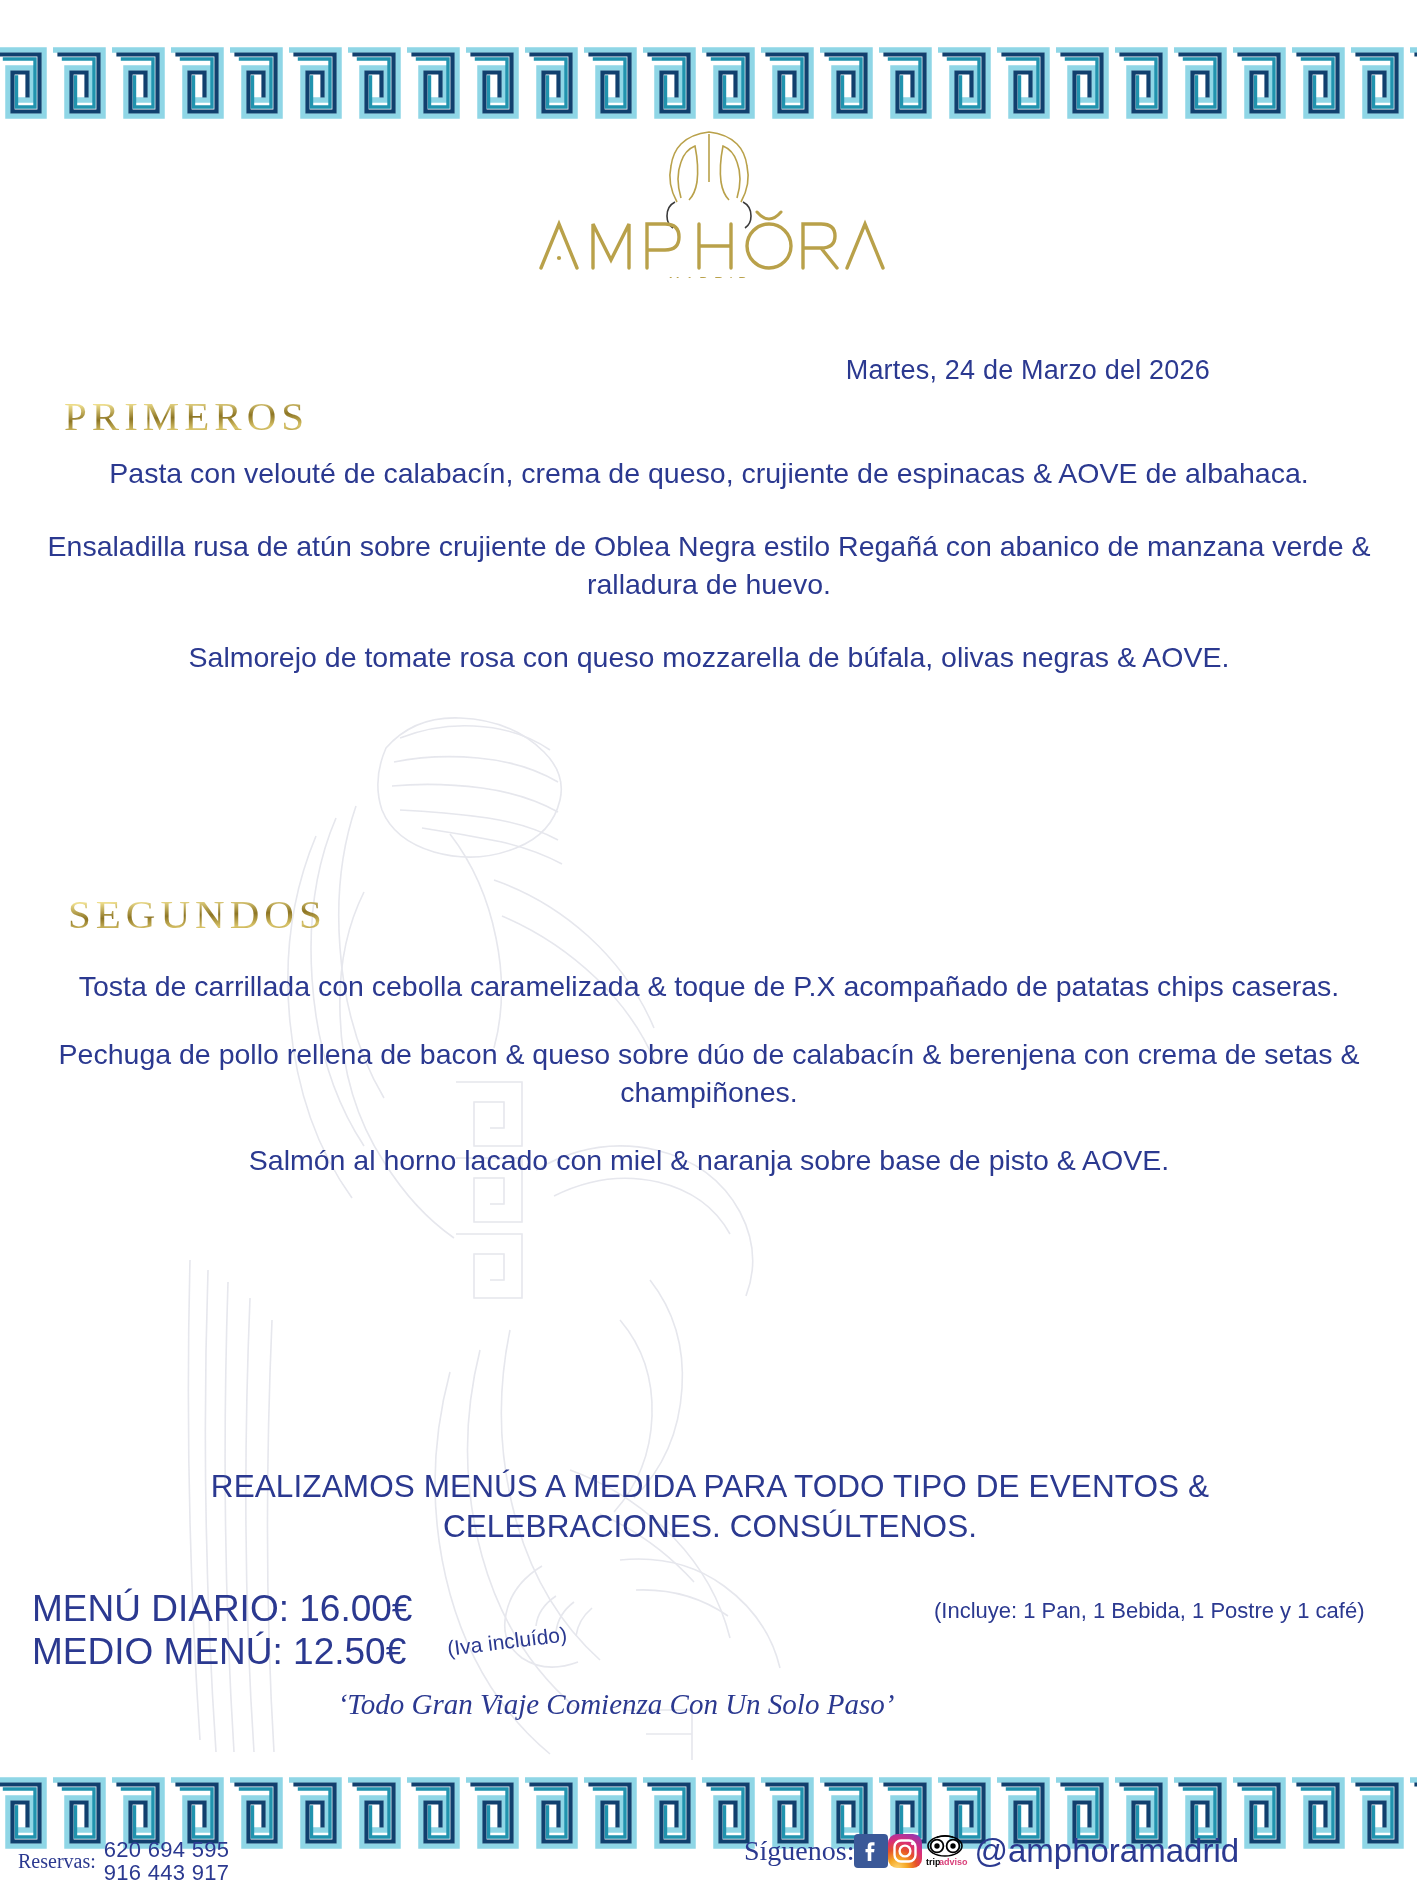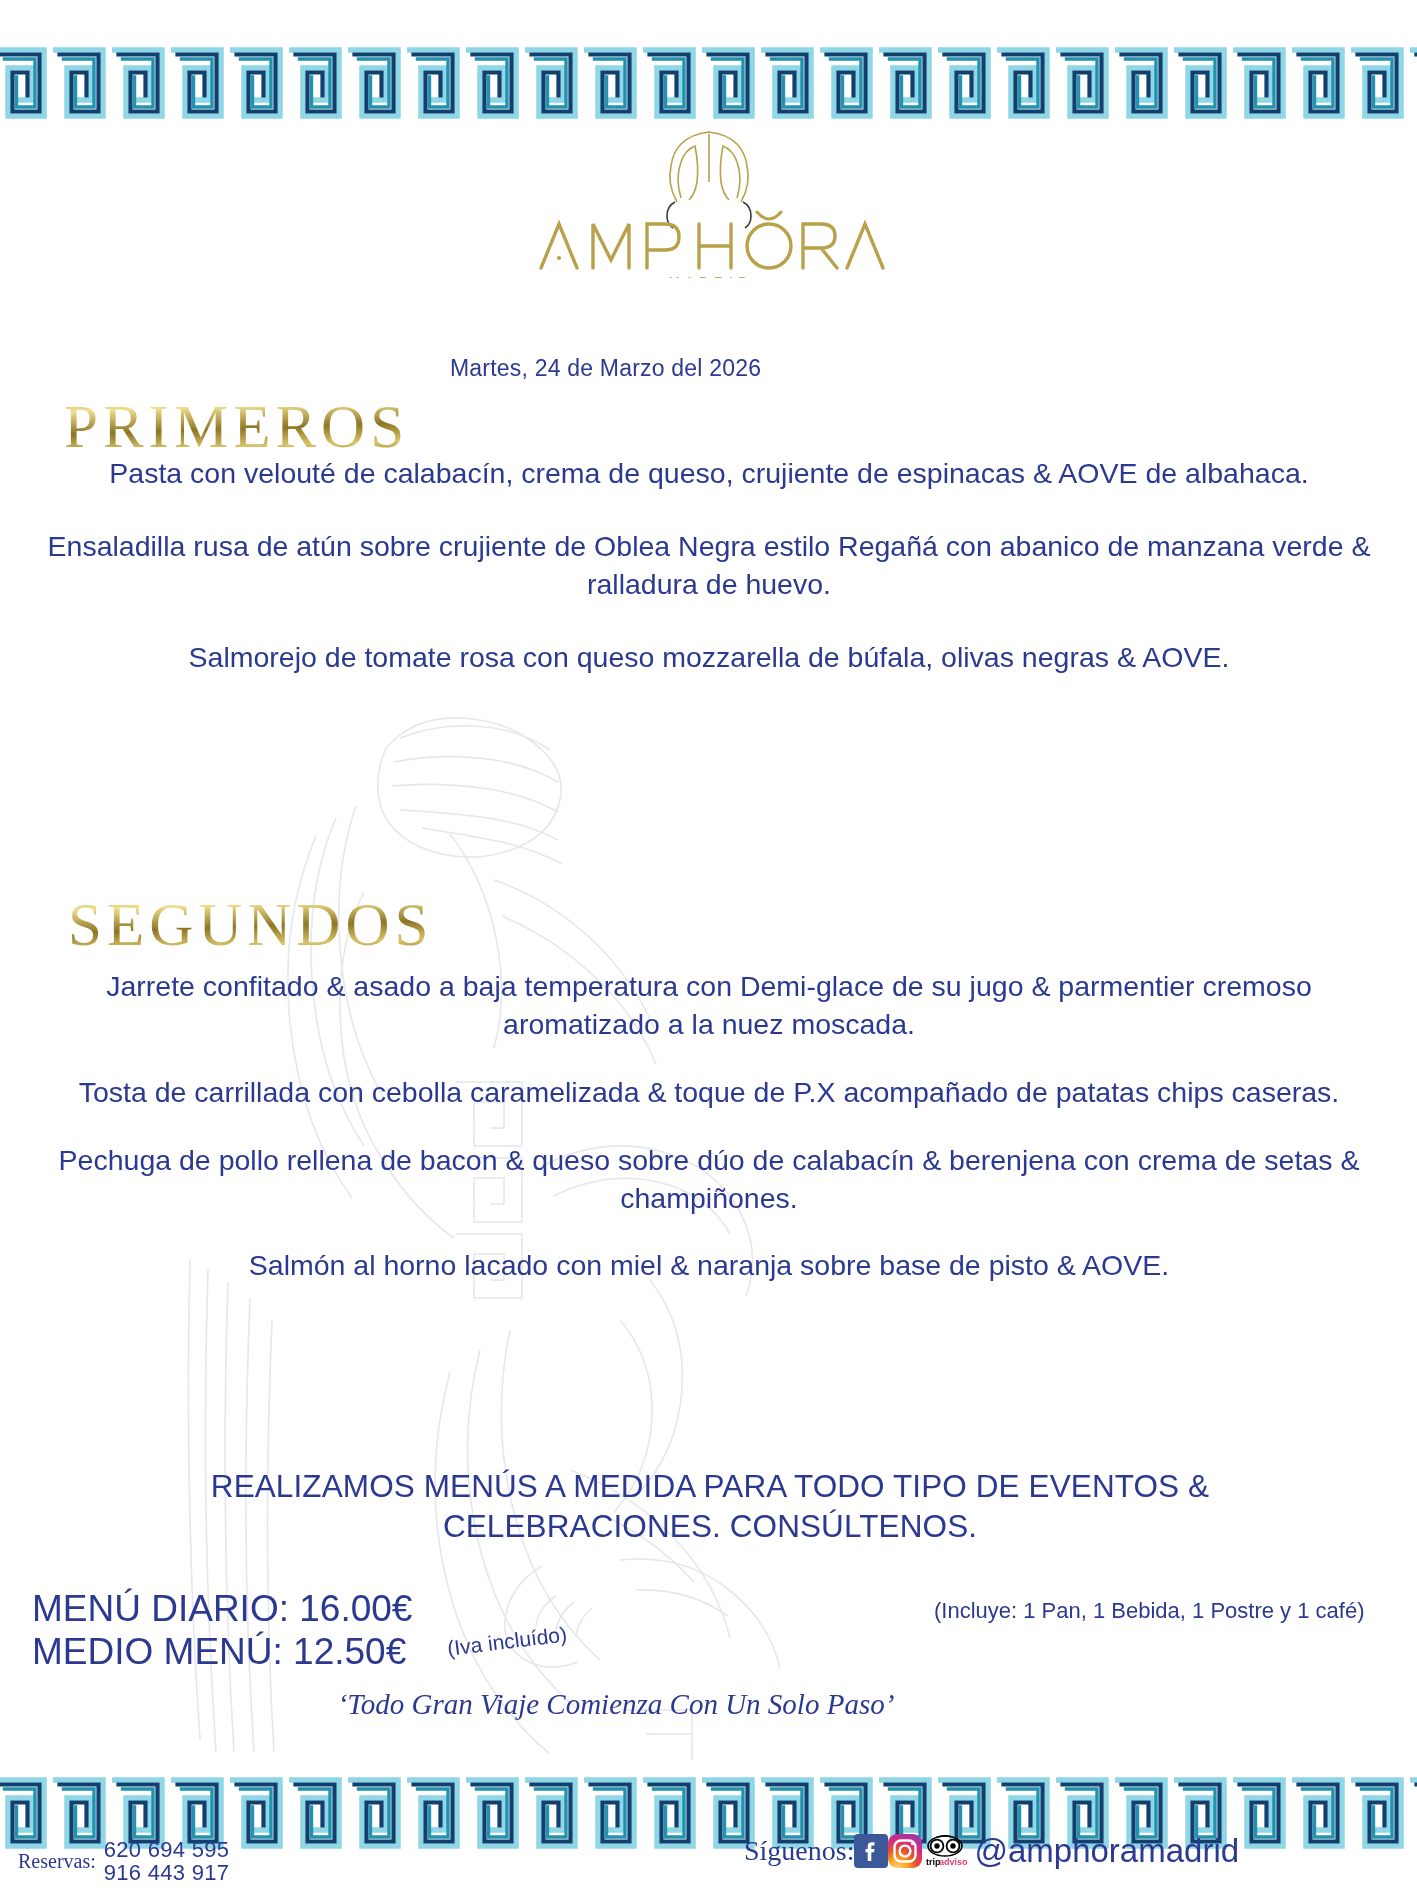--- a/index.html
+++ b/index.html
@@ -67,32 +67,32 @@
     text-align: center;
   }
   .logo-svg { display: block; margin: 0 auto; }
 
   
   .menu-date {
     position: absolute;
     left: 450px;
     top: 355px;
     width: 760px;
-    text-align: left;
-    font-size: 23px;
+    text-align: right;
+    font-size: 27px;
     letter-spacing: 0.2px;
     color: #2b3990;
     font-family: "Liberation Sans", sans-serif;
   }
 
   
   .section-heading {
     position: absolute;
     font-family: "Liberation Serif", serif;
-    font-size: 61px;
+    font-size: 41px;
     letter-spacing: 5px;
     font-weight: 400;
     background: linear-gradient(178deg,#b99e3e 0%, #efdf8e 24%, #8d7524 52%, #d9c469 74%, #7d6615 100%);
     -webkit-background-clip: text;
     background-clip: text;
     color: transparent;
     white-space: nowrap;
   }
   #primeros-heading { left: 64px; top: 392px; }
   #segundos-heading { left: 68px; top: 890px; }
@@ -497,21 +497,20 @@
 
   <div class="section-heading" id="primeros-heading">PRIMEROS</div>
   <div class="dish-list" id="primeros-list">
     <p class="dish">Pasta con velouté de calabacín, crema de queso, crujiente de espinacas &amp; AOVE de albahaca.</p>
     <p class="dish">Ensaladilla rusa de atún sobre crujiente de Oblea Negra estilo Regañá con abanico de manzana verde &amp; ralladura de huevo.</p>
     <p class="dish">Salmorejo de tomate rosa con queso mozzarella de búfala, olivas negras &amp; AOVE.</p>
   </div>
 
   <div class="section-heading" id="segundos-heading">SEGUNDOS</div>
   <div class="dish-list" id="segundos-list">
-    <p class="dish">Jarrete confitado &amp; asado a baja temperatura con Demi-glace de su jugo &amp; parmentier cremoso aromatizado a la nuez moscada.</p>
     <p class="dish">Tosta de carrillada con cebolla caramelizada &amp; toque de P.X acompañado de patatas chips caseras.</p>
     <p class="dish">Pechuga de pollo rellena de bacon &amp; queso sobre dúo de calabacín &amp; berenjena con crema de setas &amp; champiñones.</p>
     <p class="dish">Salmón al horno lacado con miel &amp; naranja sobre base de pisto &amp; AOVE.</p>
   </div>
 
   <div class="events-note">REALIZAMOS MENÚS A MEDIDA PARA TODO TIPO DE EVENTOS &amp; CELEBRACIONES. CONSÚLTENOS.</div>
 
   <div class="price-block">
     <div class="price-line">MENÚ DIARIO: 16.00€</div>
     <div class="price-line">MEDIO MENÚ: 12.50€</div>

